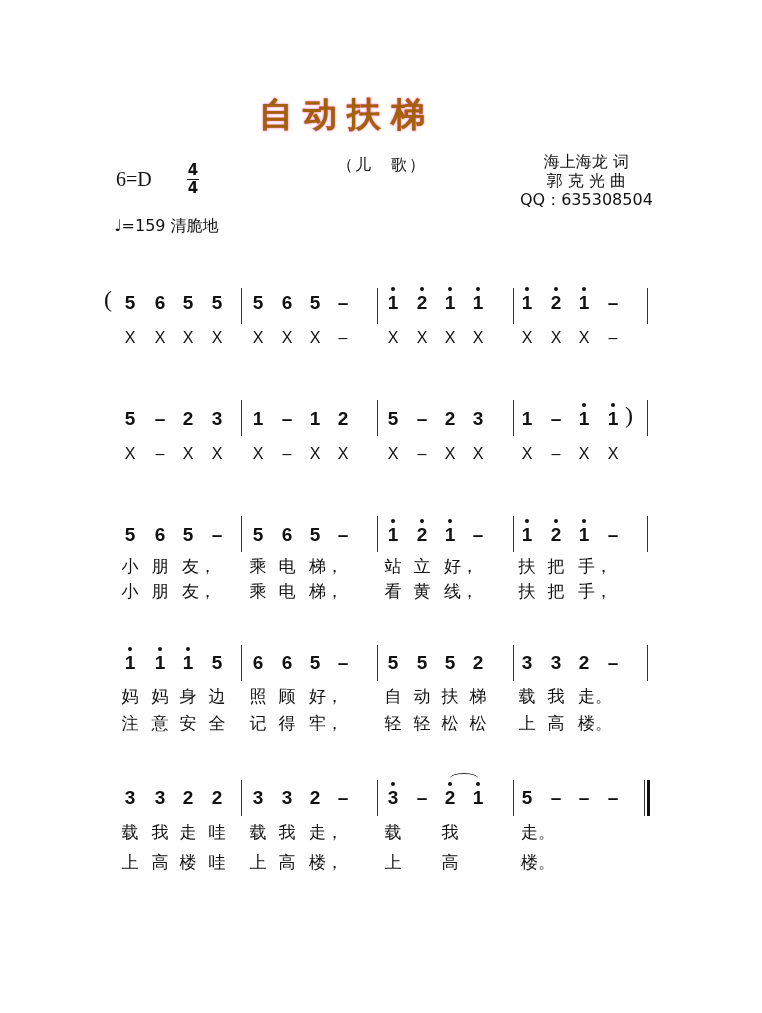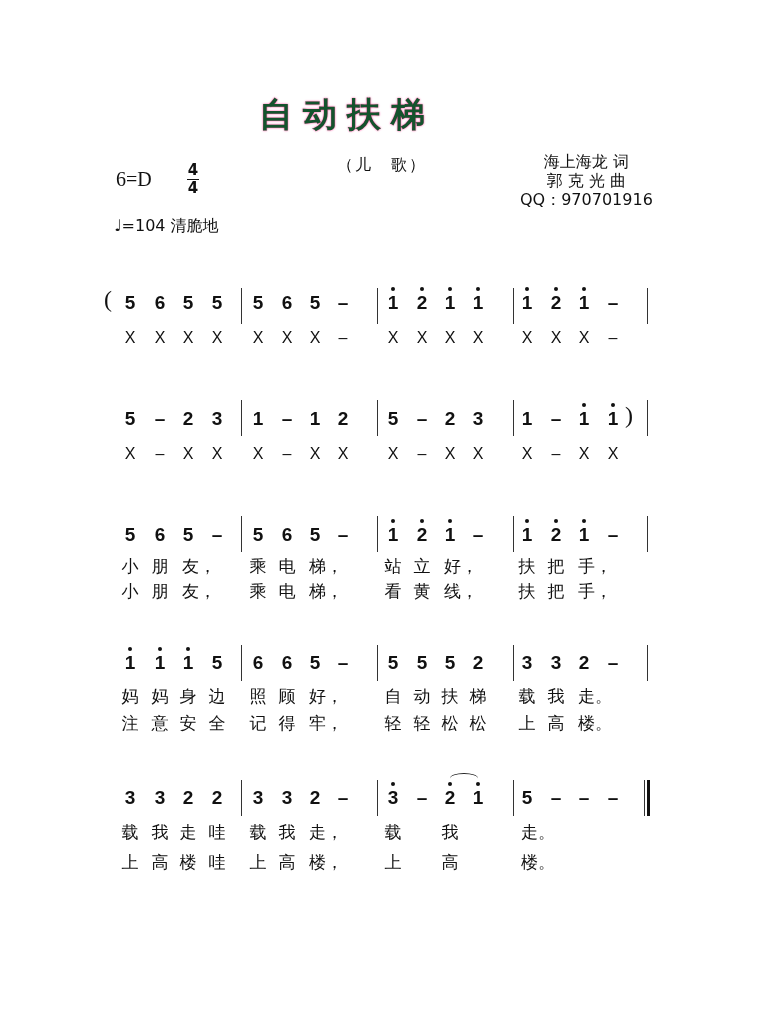--- a/index.html
+++ b/index.html
@@ -1,18 +1,18 @@
 <!DOCTYPE html>
 <html><head>
 <meta charset="utf-8">
 <style>
   html,body{margin:0;padding:0;background:#fff;}
   body{width:762px;height:1013px;position:relative;overflow:hidden;font-family:"DejaVu Sans",sans-serif;color:#111;}
   .abs{position:absolute;}
-  .title{left:0;width:694px;top:92px;text-align:center;color:#14532d;font-weight:bold;font-size:34px;letter-spacing:10px;text-shadow:0 0 2px #f28;}
+  .title{left:0;width:694px;top:92px;text-align:center;color:#a16207;font-weight:bold;font-size:34px;letter-spacing:10px;text-shadow:0 0 2px #f28;}
   .meta{font-size:16px;color:#111;}
   .key{left:116px;top:168px;font-size:20px;font-family:"Liberation Serif",serif;}
   .timesig{left:187px;top:163px;font-weight:bold;font-size:15px;line-height:15px;text-align:center;}
   .timesig .bar{display:block;border-top:1px solid #111;width:12px;margin:1px auto;}
   .genre{left:337px;top:155px;font-size:16px;letter-spacing:2px;}
   .credits{left:520px;top:152px;font-size:16px;line-height:19px;text-align:center;}
   .tempo{left:114px;top:216px;font-size:16px;}
   .note{position:absolute;width:20px;margin-left:-10px;text-align:center;font-weight:bold;font-size:19px;font-family:"Liberation Sans",sans-serif;}
   .dot{position:absolute;width:4px;height:4px;border-radius:50%;background:#111;margin-left:-2px;}
   .rh{position:absolute;width:20px;margin-left:-10px;text-align:center;font-size:16px;font-family:"Liberation Sans",sans-serif;}
@@ -28,23 +28,23 @@
 <div class="abs meta key">6=D</div>
 <div class="abs timesig">
   <span>4</span>
   <span class="bar"></span>
   <span>4</span>
 </div>
 <div class="abs meta genre">（儿　歌）</div>
 <div class="abs meta credits">
   <div>海上海龙 词</div>
   <div>郭 克 光 曲</div>
-  <div>QQ：970701916</div>
+  <div>QQ：635308504</div>
 </div>
-<div class="abs meta tempo">♩=104 清脆地</div>
+<div class="abs meta tempo">♩=159 清脆地</div>
 
 <div id="score">
     <div class="note" style="left: 130px; top: 292px;">5</div>
     <div class="note" style="left: 160px; top: 292px;">6</div>
     <div class="note" style="left: 188px; top: 292px;">5</div>
     <div class="note" style="left: 217px; top: 292px;">5</div>
     <div class="note" style="left: 258px; top: 292px;">5</div>
     <div class="note" style="left: 287px; top: 292px;">6</div>
     <div class="note" style="left: 315px; top: 292px;">5</div>
     <div class="note" style="left: 343px; top: 292px;">–</div>

